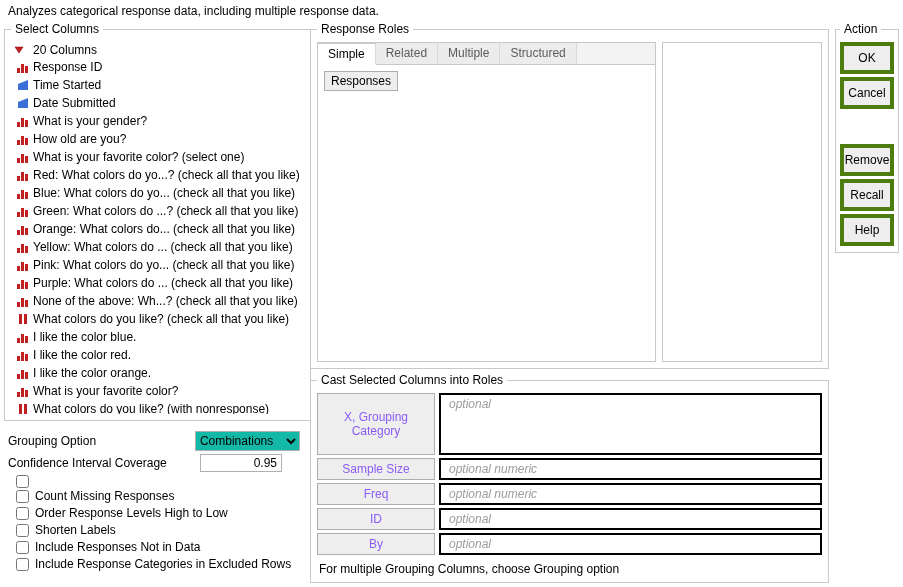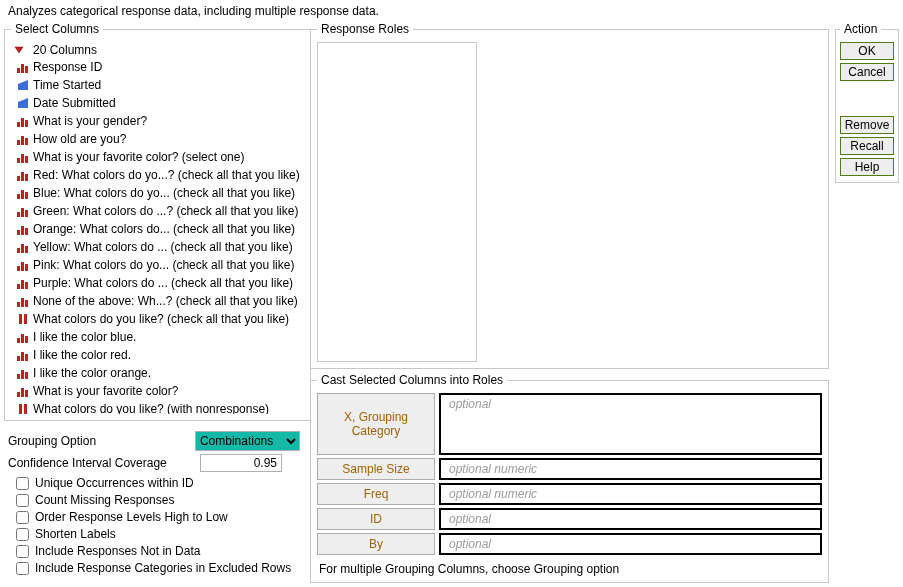--- a/index.html
+++ b/index.html
@@ -190,21 +190,21 @@
     gap: 4px;
     margin-bottom: 3px;
   }
   .cast-btn {
     width: 118px;
     text-align: center;
     background: #eeeeee;
     border: 1px solid #adadad;
     padding: 3px 4px;
     font: inherit;
-    color: #a16207;
+    color: #8b5cf6;
   }
   .cast-drop {
     flex: 1;
     border: 2px solid #000000;
     background: #fff;
     padding: 2px 8px;
     font-style: italic;
     color: #9c9c9c;
     min-height: 20px;
   }
@@ -215,24 +215,24 @@
 
   
   .act-group {
     border: 1px solid #c8c8c8;
     padding: 6px 4px;
     margin-bottom: 0;
   }
   .act-group legend { padding: 0 4px; }
   button.win {
     width: 54px;
-    height: 18px;
+    height: 32px;
     font: inherit;
     background: #eeeeee;
-    border: 1px solid #4d7c0f;
+    border: 4px solid #4d7c0f;
     padding: 0;
     margin-bottom: 3px;
     cursor: default;
   }
   button.win:last-child { margin-bottom: 0; }
   .spacer { height: 32px; }
 
 </style>
 </head>
 <body>
@@ -457,21 +457,20 @@
             <option>Combinations</option>
           </select>
         </div>
         <div class="row">
           <label class="lead">Confidence Interval Coverage</label>
           <input class="numbox" value="0.95" style="">
         </div>
         <div id="chk-list">
             <label class="chk">
               <input type="checkbox" style="">
-              <span>Unique Occurrences within ID</span>
             </label>
             <label class="chk">
               <input type="checkbox" style="">
               <span>Count Missing Responses</span>
             </label>
             <label class="chk">
               <input type="checkbox" style="">
               <span>Order Response Levels High to Low</span>
             </label>
             <label class="chk">
@@ -487,20 +486,31 @@
               <span>Include Response Categories in Excluded Rows</span>
             </label>
           </div>
       </div>
     </div>
 
     <div class="col-mid">
       <fieldset style="flex:1; display:flex; flex-direction:column; min-height:0;">
         <legend>Response Roles</legend>
         <div class="resp-roles">
+          <div class="resp-left">
+            <div class="tabs" id="tabs">
+                <div class="tab active">Simple</div>
+                <div class="tab">Related</div>
+                <div class="tab">Multiple</div>
+                <div class="tab">Structured</div>
+              </div>
+            <div class="tabpanel">
+              <span class="role-btn">Responses</span>
+            </div>
+          </div>
           <div class="resp-right"></div>
         </div>
       </fieldset>
 
       <fieldset class="cast-roles">
         <legend>Cast Selected Columns into Roles</legend>
         <div id="cast-rows">
             <div class="cast-row">
               <button class="cast-btn">X, Grouping Category</button>
               <div class="cast-drop tall">optional</div>

